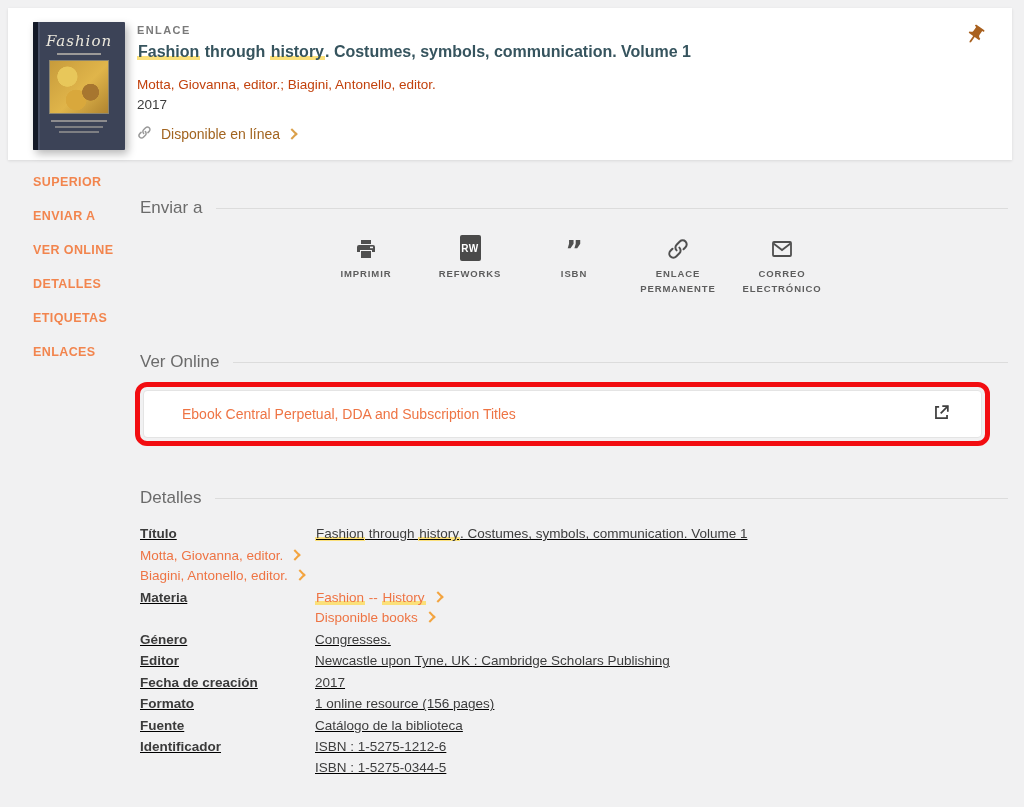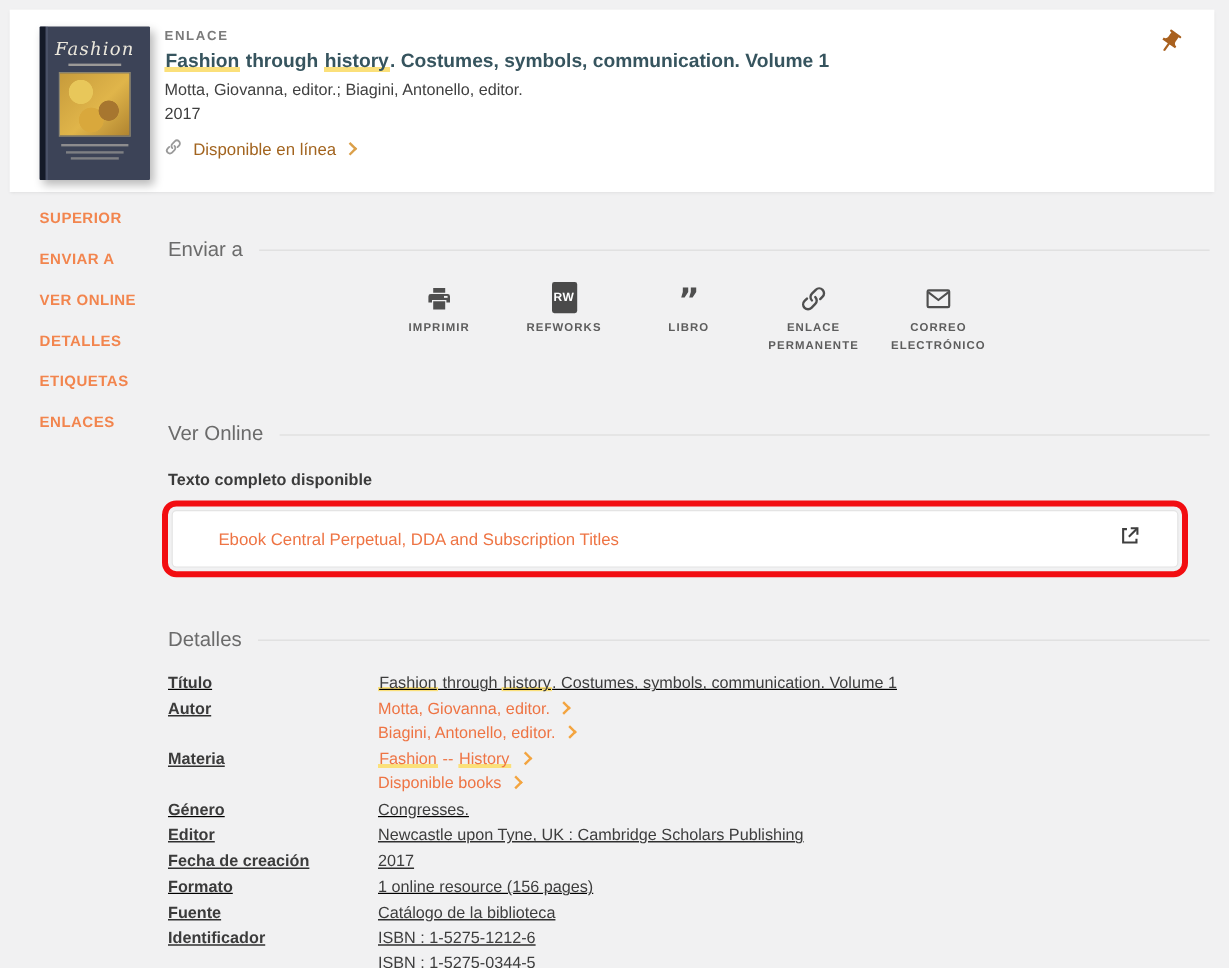--- a/index.html
+++ b/index.html
@@ -18,21 +18,21 @@
     radial-gradient(circle at 45% 75%, #d9a83c 0 20%, transparent 21%),
     linear-gradient(135deg,#c79b3b,#e0b54a 55%,#b08430);}
   .cover .bbar{height:2px;background:#cfc9bb;opacity:.55;margin:6px auto 0;width:56px;}
   .cover .vscript{margin-top:3px;text-align:center;color:#d9d3c4;font-family:"DejaVu Serif",serif;font-style:italic;font-size:8px;}
   .cover .bbar2{height:2px;background:#cfc9bb;opacity:.45;margin:4px auto 0;width:48px;}
   .cover .bbar3{height:2px;background:#cfc9bb;opacity:.45;margin:3px auto 0;width:40px;}
 
   .rec-info{position:absolute;left:129px;top:16px;right:70px;}
   .rec-type{font-size:11px;font-weight:bold;color:#7a7a7a;letter-spacing:1.4px;}
   .rec-title{margin-top:7px;font-size:16px;font-weight:bold;color:#36545e;}
-  .rec-authors{margin-top:6px;font-size:13.5px;color:#404040;}
+  .rec-authors{margin-top:16px;font-size:13.5px;color:#c2410c;}
   .rec-year{margin-top:5px;font-size:13.5px;color:#3d3d3d;}
   .rec-avail{margin-top:13px;display:flex;align-items:center;font-size:14px;font-weight:normal;color:#a2641f;}
   .rec-avail .txt{margin-left:9px;}
   .pin-btn{position:absolute;right:26px;top:16px;width:22px;height:22px;cursor:pointer;}
 
   .hl{background-image:linear-gradient(to bottom,rgba(0,0,0,0) 76%,#fbe07a 76%);padding:0 1px;}
 
   .chev{display:inline-block;width:6px;height:6px;border-top:2px solid #f3a43f;border-right:2px solid #f3a43f;transform:rotate(45deg);margin-left:8px;vertical-align:1px;}
   .chev.brown{border-color:#dba04a;}
 
@@ -141,21 +141,21 @@
         <div class="ic">
           <div class="rw-badge">RW</div>
         </div>
         <div class="lab">REFWORKS</div>
       </div>
 
       <div class="action">
         <div class="ic">
           <span class="quote-glyph">”</span>
         </div>
-        <div class="lab">LIBRO</div>
+        <div class="lab">ISBN</div>
       </div>
 
       <div class="action">
         <div class="ic">
           <svg width="24" height="24" viewBox="0 0 24 24" fill="none" stroke="#4f4f4f" stroke-width="2" stroke-linecap="round">
             <path d="M10.6 13.4a4 4 0 0 1 0-5.7l3.2-3.2a4 4 0 0 1 5.7 5.7l-2 2"></path>
             <path d="M13.4 10.6a4 4 0 0 1 0 5.7l-3.2 3.2a4 4 0 0 1-5.7-5.7l2-2"></path>
           </svg>
         </div>
         <div class="lab">ENLACE PERMANENTE</div>
@@ -172,21 +172,20 @@
       </div>
 
     </div>
   </div>
 
   <div class="sec-vieweonline">
     <div class="section-head">
       <span>Ver Online</span>
       <div class="rule"></div>
     </div>
-    <div class="fulltext">Texto completo disponible</div>
 
     <div class="red-annotation">
       <div class="link-row">
         <span class="ebook-link">Ebook Central Perpetual, DDA and Subscription Titles</span>
         <span>
           <svg width="19" height="19" viewBox="0 0 24 24" fill="none" stroke="#3f3f3f" stroke-width="2.2">
             <path d="M9 5H5v14h14v-4"></path>
             <path d="M13 4h7v7"></path>
             <path d="M20 4 11 13"></path>
           </svg>
@@ -202,21 +201,20 @@
     </div>
 
     <div class="drows">
 
       <div class="drow">
         <div class="lbl">Título</div>
         <div class="val"><span class="hl">Fashion</span><span> through </span><span class="hl">history</span><span>. Costumes, symbols, communication. Volume 1</span></div>
       </div>
 
       <div class="drow">
-        <div class="lbl">Autor</div>
         <div class="val">
           <span class="vline"><span class="olink">Motta, Giovanna, editor.</span><span class="chev"></span></span>
           <span class="vline"><span class="olink">Biagini, Antonello, editor.</span><span class="chev"></span></span>
         </div>
       </div>
 
       <div class="drow">
         <div class="lbl">Materia</div>
         <div class="val">
           <span class="vline"><span class="olink"><span class="hl">Fashion</span><span> -- </span><span class="hl">History</span></span><span class="chev"></span></span>

